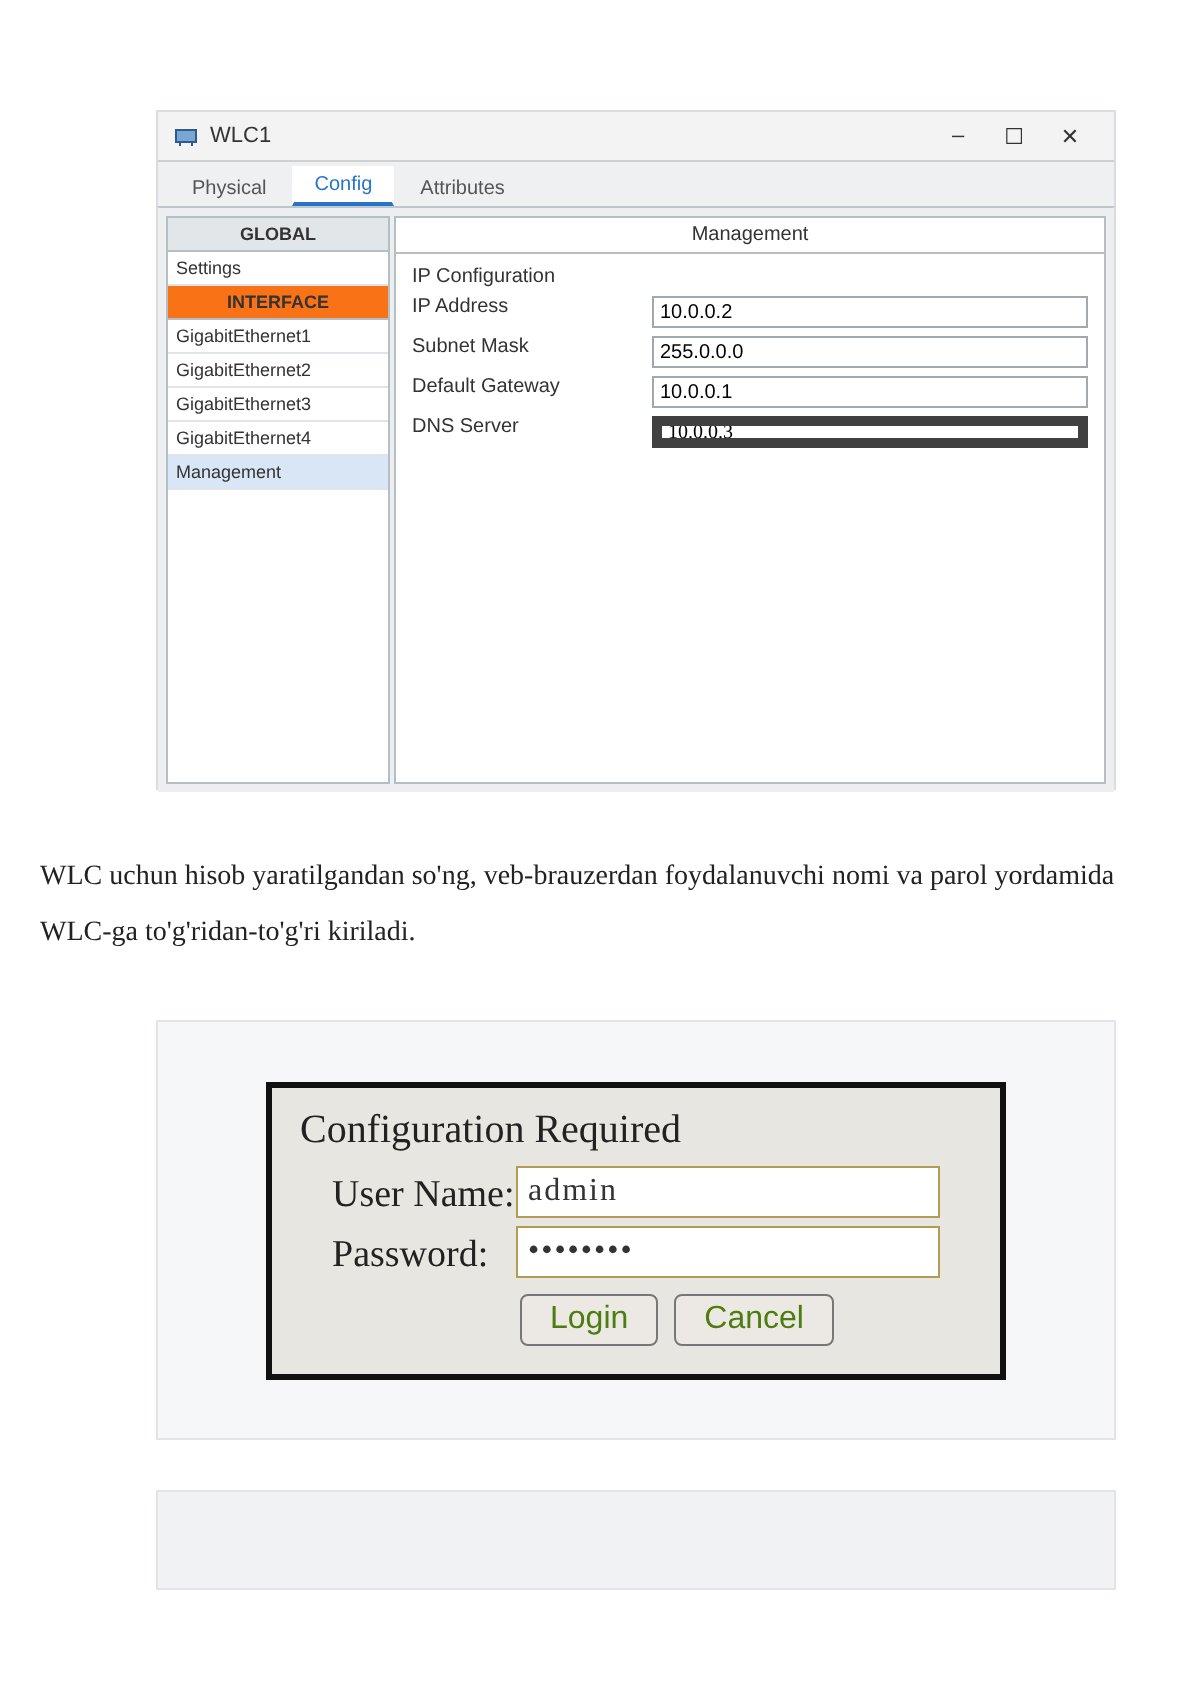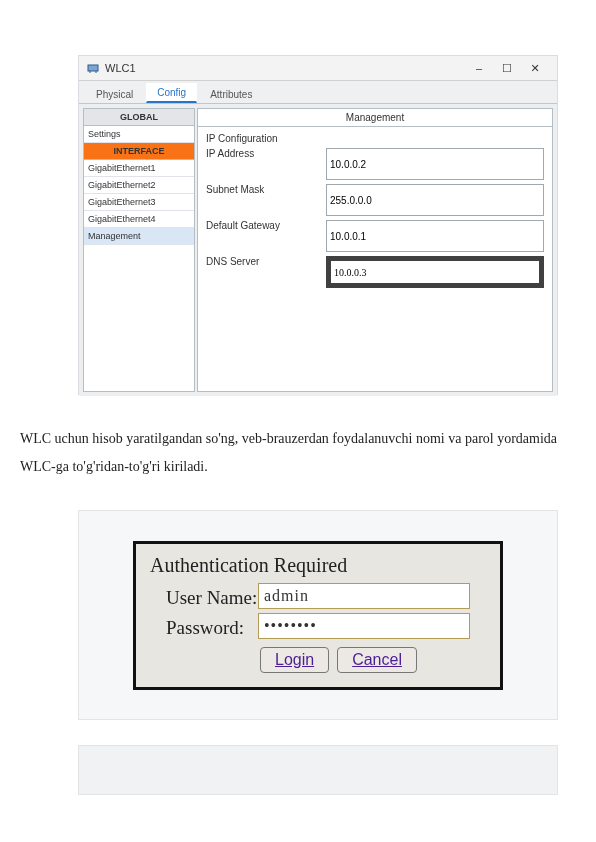--- a/index.html
+++ b/index.html
@@ -141,21 +141,21 @@
     display: flex;
     padding: 2px 8px;
   }
   .rp-label {
     width: 120px;
     font-size: 10px;
     color: #333;
   }
   .rp-input {
     flex: 1;
-    height: 32px;
+    height: 16px;
     border: 1px solid #a0a8b0;
     font-size: 10px;
     padding: 0 3px;
     outline: none;
     box-sizing: border-box;
     background: #fff;
   }
   .rp-input.active {
     border: 5px solid #404040;
     font-family: Liberation Serif, serif;
@@ -225,23 +225,22 @@
     padding-left: 110px;
     gap: 8px;
     margin-top: 8px;
   }
   .auth-btn {
     background: #ece9e4;
     border: 1px solid #777;
     border-radius: 4px;
     font-family: Arial, sans-serif;
     font-size: 16px;
-    color: #4c1d95;
+    color: #4d7c0f;
     padding: 3px 14px;
-    text-decoration: underline;
   }
   .figure3 {
     position: absolute;
     left: 78px;
     top: 745px;
     width: 480px;
     height: 50px;
     background: #f0f2f4;
     border: 1px solid #e2e4e7;
     box-sizing: border-box;
@@ -302,21 +301,21 @@
           <input class="rp-input active" value="10.0.0.3" style="">
         </div>
       </div>
     </div>
   </div>
 
   <div class="paragraph">WLC uchun hisob yaratilgandan so'ng, veb-brauzerdan foydalanuvchi nomi va parol yordamida WLC-ga to'g'ridan-to'g'ri kiriladi.</div>
 
   <div class="figure2">
     <div class="authbox">
-      <div class="auth-title">Authentication Required</div>
+      <div class="auth-title">Configuration Required</div>
       <div class="auth-row">
         <div class="auth-label">User Name:</div>
         <input class="auth-input" value="admin" style="">
       </div>
       <div class="auth-row">
         <div class="auth-label">Password:</div>
         <input class="auth-input" value="••••••••" style="">
       </div>
       <div class="auth-btnrow">
         <button class="auth-btn">Login</button>

